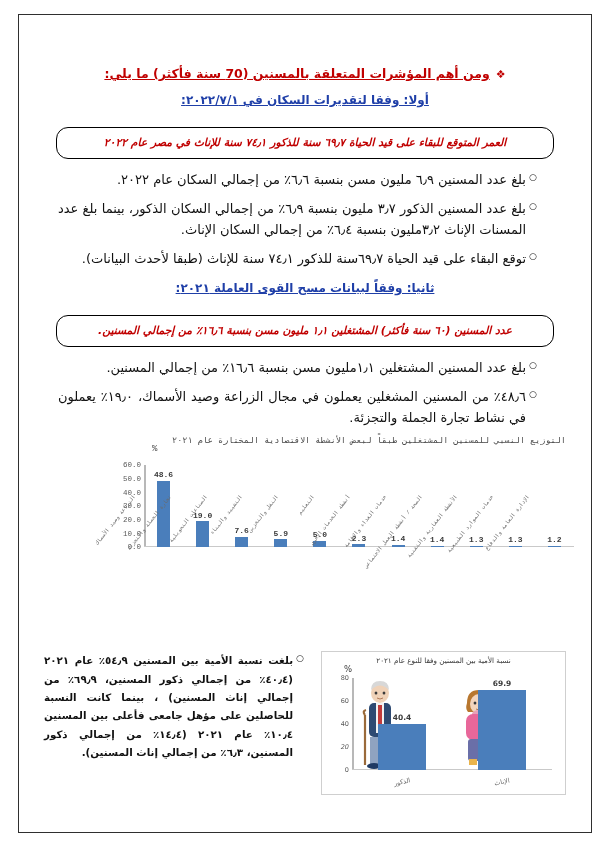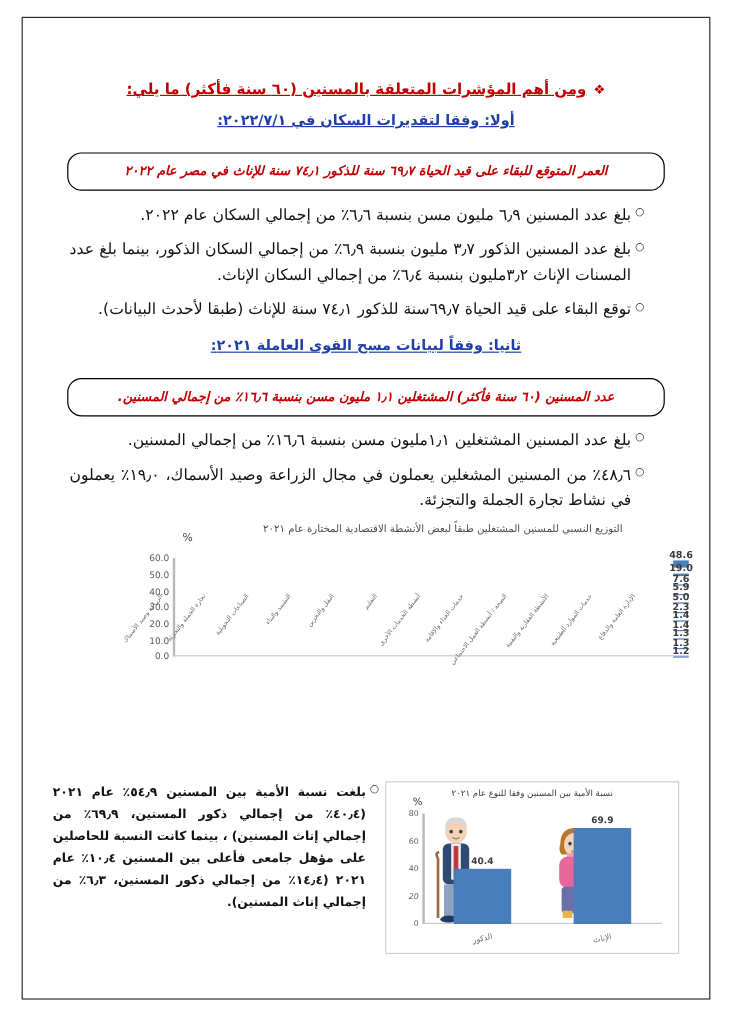--- a/index.html
+++ b/index.html
@@ -96,20 +96,21 @@
     text-align-last:right;
   }
 
   
   .chart1-wrap{
     position:relative;
     width:100%;
     height:200px;
     margin-top:6px;
     direction:ltr;
+    font-family:Liberation Mono, monospace;
   }
   .c1-title{
     position:absolute;
     left:120px;top:0px;width:410px;
     text-align:center;
     font-size:8.5px;
     color:#4a4a4a;
     direction:rtl;
     line-height:1.5;
   }
@@ -139,21 +140,21 @@
   .c1-yaxis-line{
     position:absolute;left:0;top:0;bottom:0;width:1.5px;background:#b8b8b8;
   }
   .c1-xaxis-line{
     position:absolute;left:0;right:0;bottom:0;height:1px;background:#c9c9c9;
   }
   .c1-bars{
     position:absolute;
     left:0;right:0;bottom:0;top:0;
     display:flex;
-    flex-direction:column;
+    flex-direction:row;
     align-items:flex-end;
     justify-content:flex-end;
   }
   .c1-slot{
     flex:1 1 0;
     height:100%;
     position:relative;
     display:flex;
     align-items:flex-end;
     justify-content:center;
@@ -202,20 +203,21 @@
     margin-top:16px;
     align-items:flex-start;
   }
   .c2-box{
     flex:0 0 245px;
     height:144px;
     border:1px solid #cfcfcf;
     position:relative;
     background:#fff;
     box-sizing:border-box;
+    margin-left:12px;
     direction:ltr;
   }
   .c2-title{
     position:absolute;top:4px;left:0;right:0;
     text-align:center;font-size:7.2px;color:#3a3a3a;direction:rtl;
   }
   .c2-pct{position:absolute;left:22px;top:12px;font-size:8.5px;color:#3a3a3a;}
   .c2-plot{position:absolute;left:30px;top:26px;width:200px;height:92px;}
   .c2-yax{position:absolute;left:0;top:0;bottom:0;width:1.5px;background:#b8b8b8;}
   .c2-xax{position:absolute;left:0;right:0;bottom:0;height:1px;background:#c9c9c9;}
@@ -249,21 +251,21 @@
 </style>
 </head>
 <body>
 
 <div class="page">
   <div class="page-border"></div>
 
   <div class="content">
 
     <div class="head-red">
-      <span class="bullet">❖</span><span>ومن أهم المؤشرات المتعلقة بالمسنين (٦٠ سنة فأكثر) ما يلي:</span>
+      <span class="bullet">❖</span><span>ومن أهم المؤشرات المتعلقة بالمسنين (70 سنة فأكثر) ما يلي:</span>
     </div>
 
     <div class="head-blue">أولا: وفقا لتقديرات السكان في ٢٠٢٢/٧/١:</div>
 
     <div class="redbox">
       <div class="txt">العمر المتوقع للبقاء على قيد الحياة ٦٩٫٧ سنة للذكور ٧٤٫١ سنة للإناث في مصر عام ٢٠٢٢</div>
     </div>
 
     <div class="bul">
       <div class="marker">○</div>

